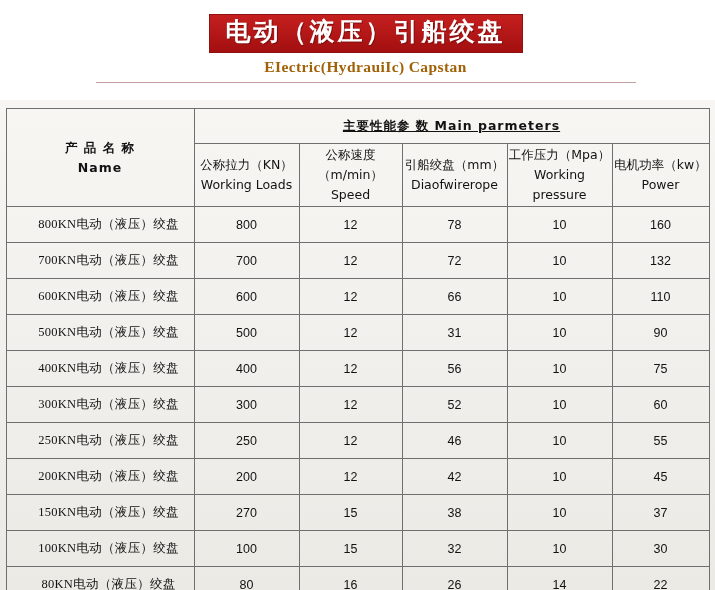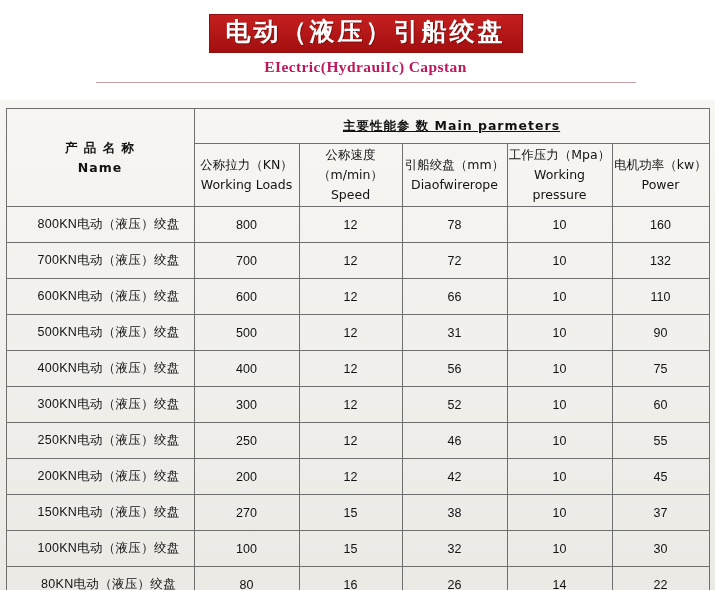--- a/index.html
+++ b/index.html
@@ -35,21 +35,21 @@
     padding: 3px 16px 5px 16px;
     border: 1px solid #8f1111;
     line-height: 1.15;
     text-shadow: 1px 1px 0 #7d0c0c;
   }
   .title-en {
     margin-top: 5px;
     font-family: "Liberation Serif", serif;
     font-size: 15.5px;
     font-weight: bold;
-    color: #be185d;
+    color: #a16207;
     letter-spacing: 0.4px;
   }
   .title-rule {
     width: 540px;
     margin: 6px auto 0 auto;
     height: 1px;
     background: #c4a0a0;
   }
 
   
@@ -95,21 +95,21 @@
     height: 46px;
     font-family: "DejaVu Sans", sans-serif;
     font-size: 12px;
     font-weight: normal;
     line-height: 1.6;
   }
   td.rowname {
     height: 33px;
     text-align: left;
     padding-left: 18px;
-    font-family: Liberation Sans, sans-serif;
+    font-family: Liberation Serif, serif;
     font-size: 12.5px;
     letter-spacing: 0.3px;
   }
   td.val {
     height: 33px;
     font-family: "Liberation Sans", sans-serif;
     font-size: 13px;
   }
   col.c-name { width: 188px; }
   col.c-load { width: 105px; }

